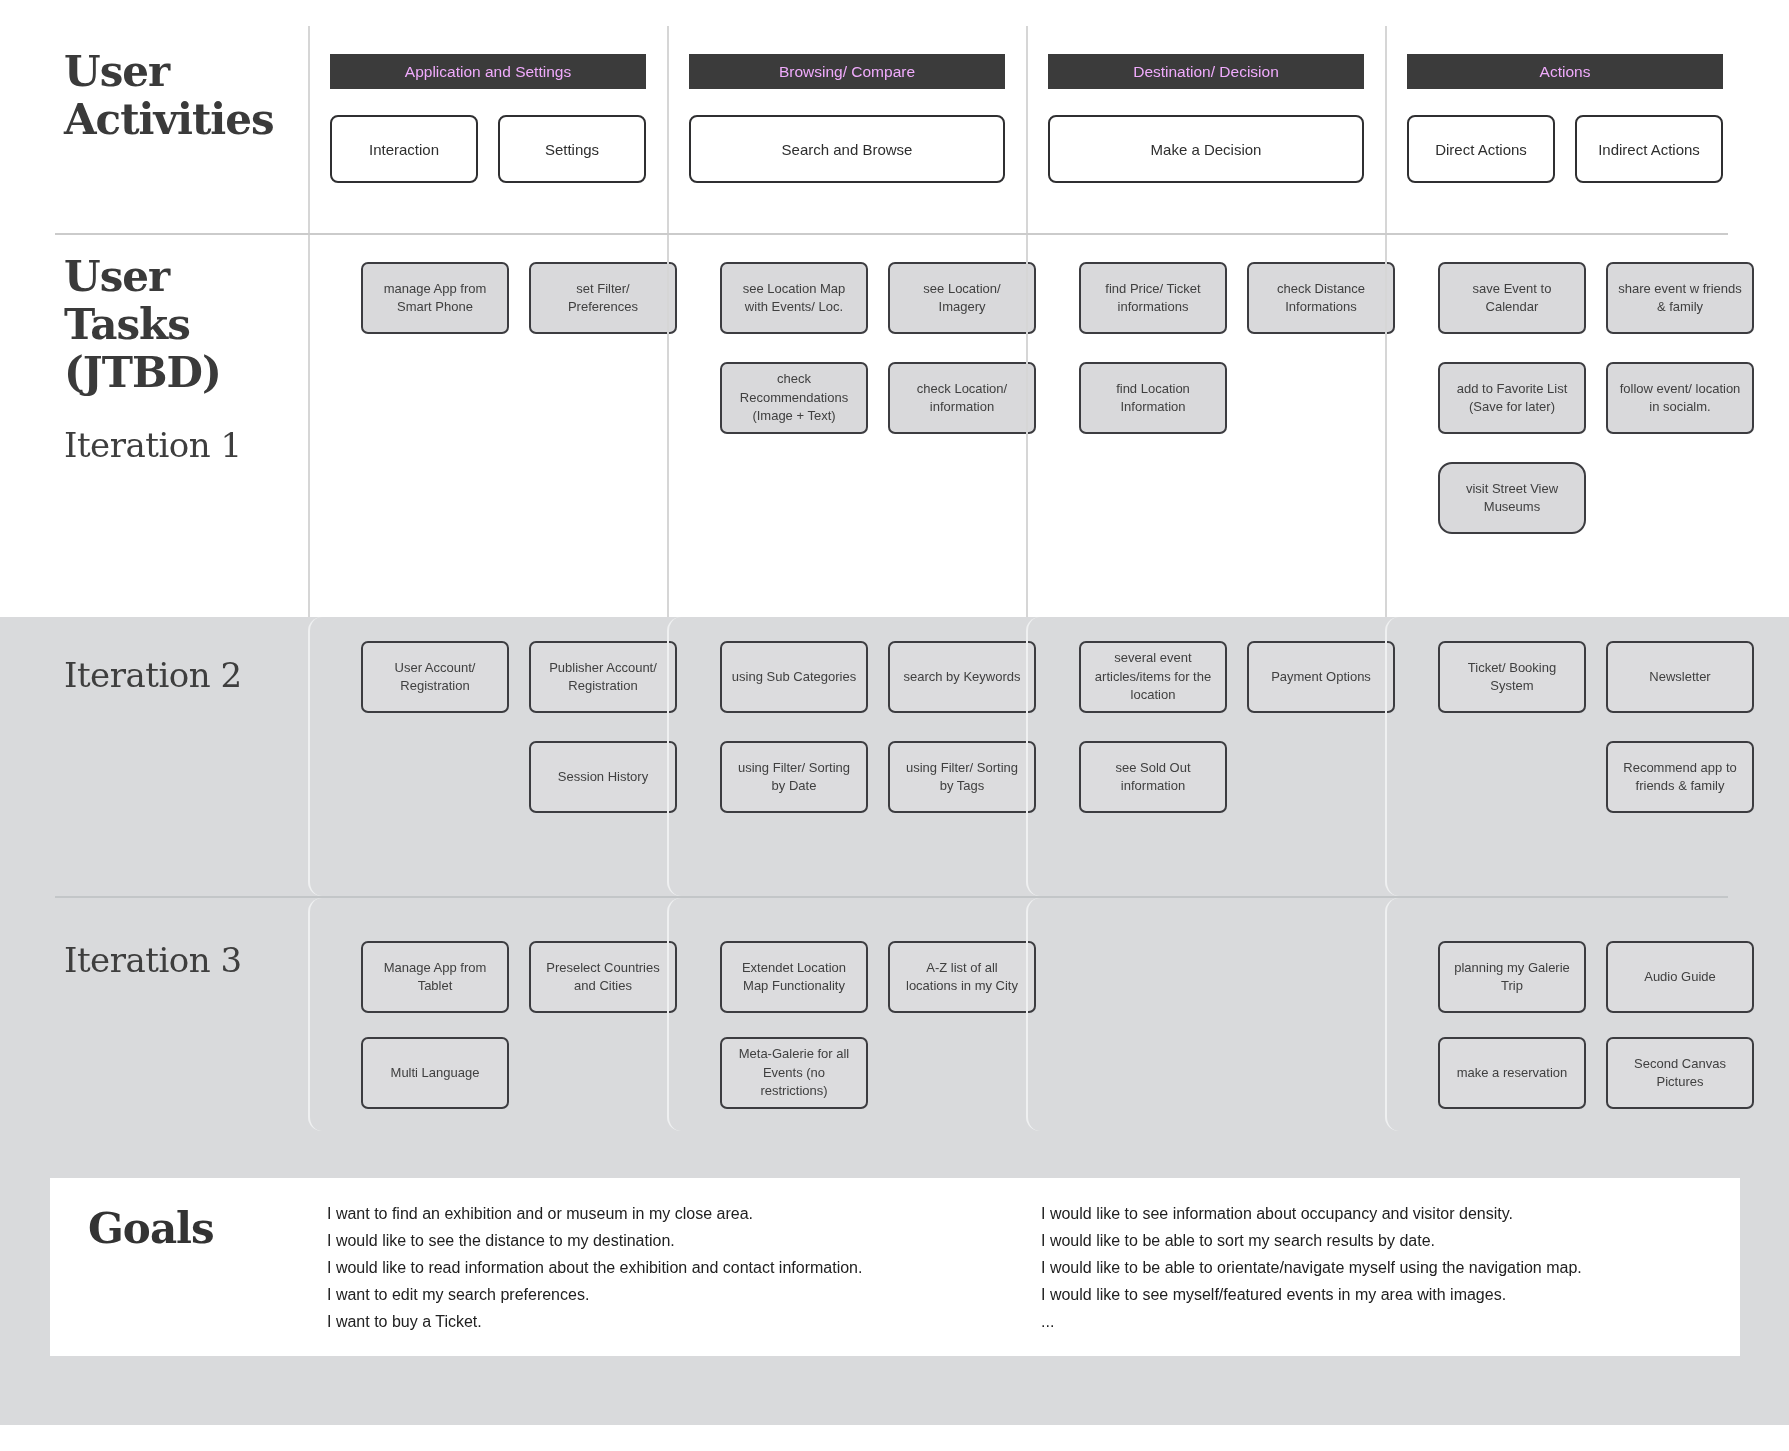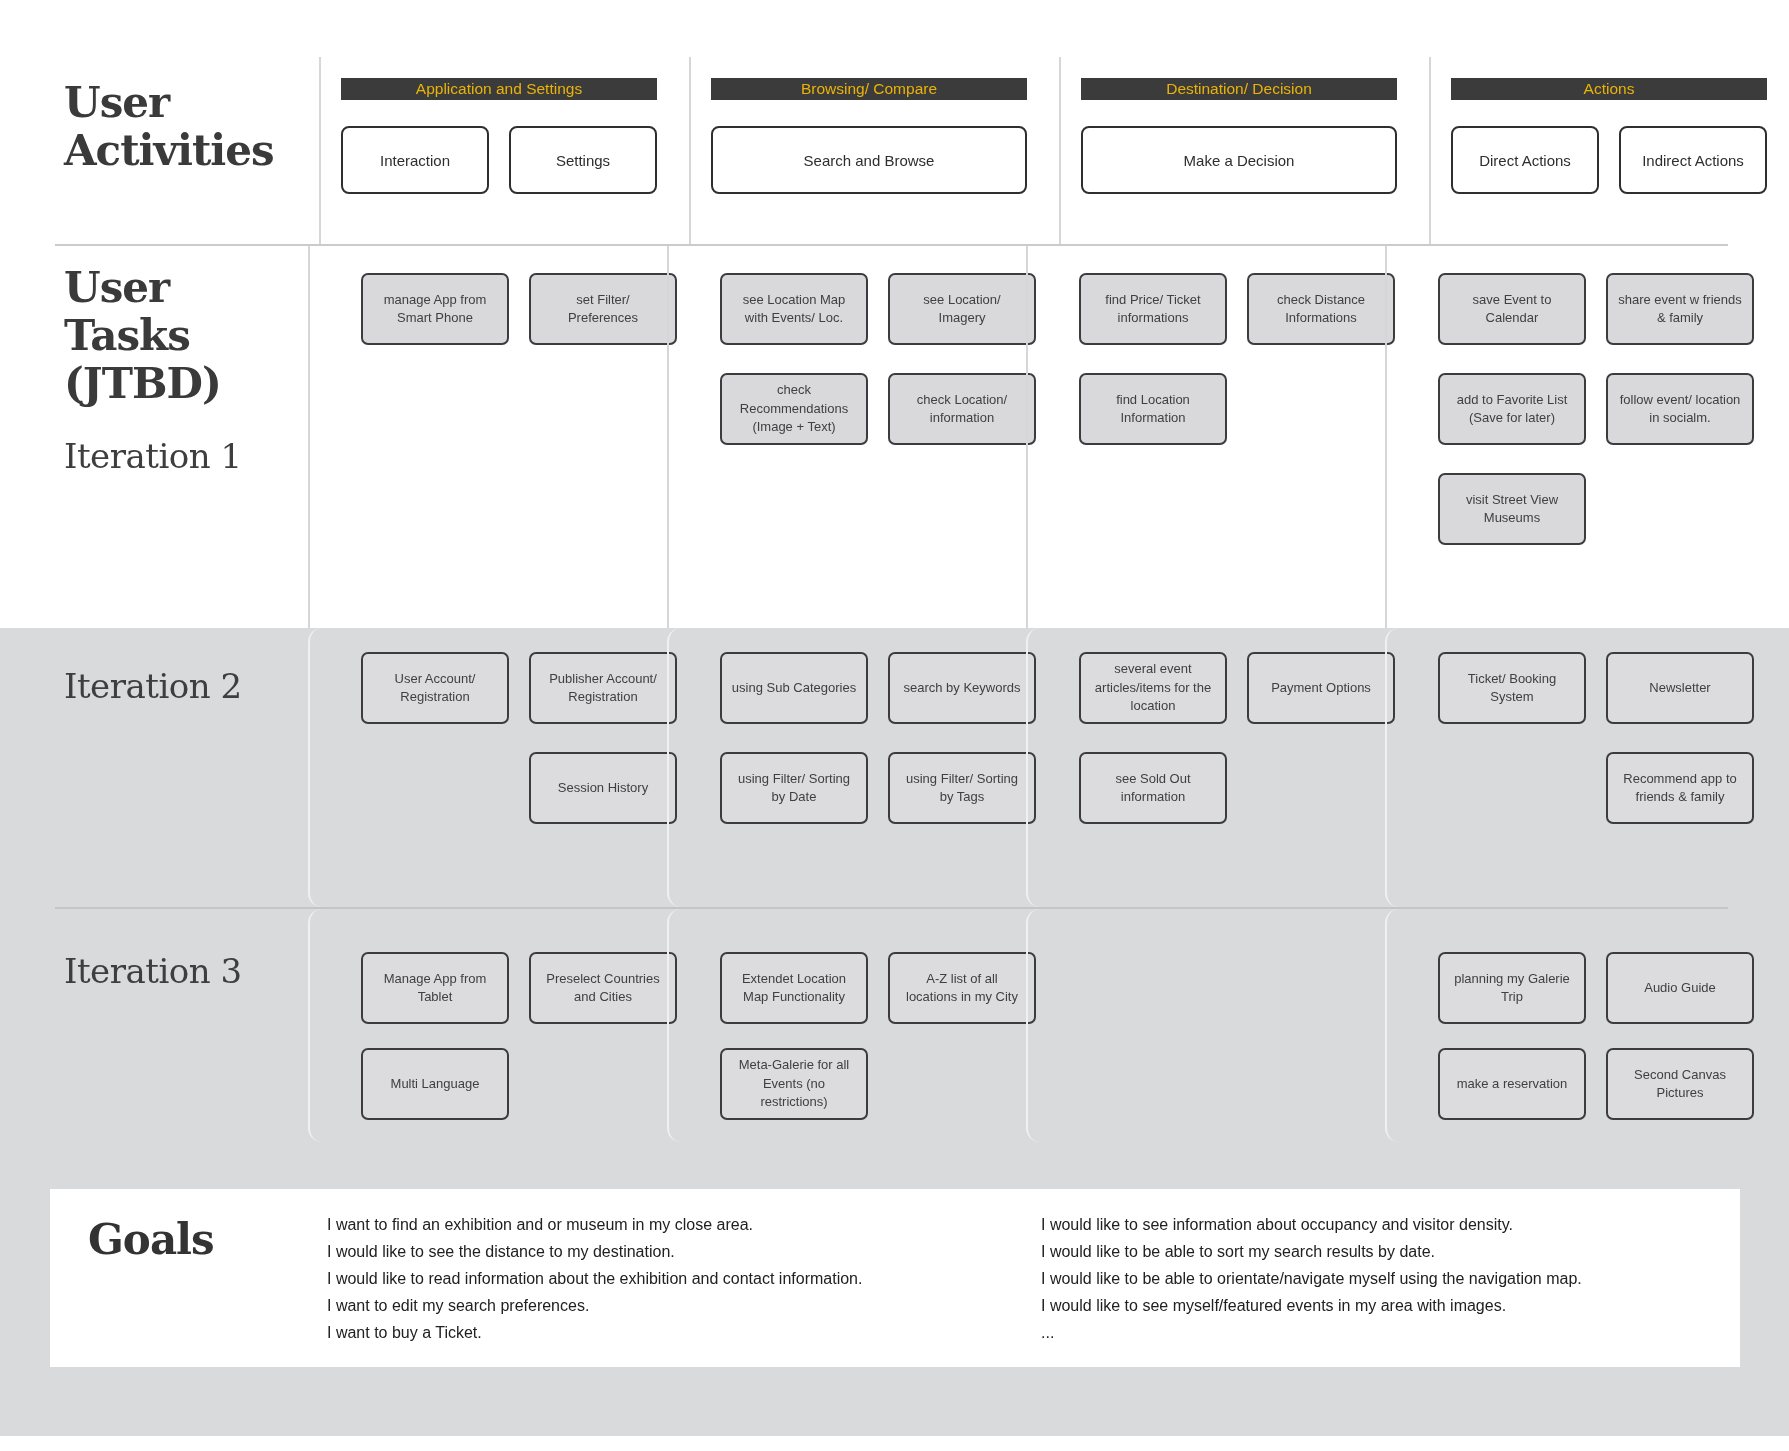--- a/index.html
+++ b/index.html
@@ -5,25 +5,25 @@
   html,body{margin:0;padding:0;background:#fff;}
   .page{position:relative;width:1789px;height:1451px;background:#ffffff;overflow:hidden;
         font-family:"Liberation Sans",sans-serif;}
   .grid{display:grid;grid-template-columns:308px 359px 359px 359px 1fr;}
   .cell{border-left:2px solid #d6d6d6;padding-left:20px;box-sizing:border-box;}
   .band-gray{background:var(--band-gray,#d9dadc);}
   .band-gray .cell{border-left-color:#eff0f1;border-radius:14px;}
   .label-cell{border-left:none;padding-left:64px;}
 
   
-  .sec-header{padding-top:57px;gap:11px;}
+  .sec-header{padding-top:26px;}
   .sec-header .cell{padding-bottom:50px;}
   .page-heading{font-family:"DejaVu Serif",serif;font-weight:700;font-size:42px;line-height:1.14;
         color:#3a3a3a;margin:22px 0 0 0;letter-spacing:-1px;}
-  .col-bar{width:316px;height:22px;margin-top:21px;background:var(--header-bar,#3b3b3b);color:#eab308;
+  .col-bar{width:316px;height:35px;margin-top:28px;background:var(--header-bar,#3b3b3b);color:#f0abfc;
         display:flex;align-items:center;justify-content:center;font-size:15.5px;}
   .activity-row{margin-top:26px;width:316px;display:grid;grid-template-columns:148px 148px;column-gap:20px;}
   .activity-box{height:68px;border:2px solid #2f2f31;border-radius:8px;background:#ffffff;
         display:flex;align-items:center;justify-content:center;text-align:center;
         font-size:15px;color:#2e2e2e;box-sizing:border-box;padding:4px 8px;}
   .activity-box.wide{grid-column:1 / 3;}
 
   .rule{height:2px;background:#cbcbcb;margin-left:55px;width:1673px;}
   .mid-rule{height:2px;background:#c3c6c8;margin-left:55px;width:1673px;}
 
@@ -45,21 +45,21 @@
   .cards{display:grid;grid-template-columns:148px 148px;column-gap:20px;row-gap:28px;
         grid-auto-rows:minmax(72px,auto);align-content:start;padding-left:31px;}
   .sec-it3-grid .cards{row-gap:24px;}
   .card{border:2px solid var(--card-border,#3c3c40);border-radius:7px;
         background:var(--card-fill-white-band,#d9d9db);
         display:flex;align-items:center;justify-content:center;text-align:center;
         font-size:13px;line-height:1.42;color:#404040;padding:6px 9px;box-sizing:border-box;}
   .band-gray .card{background:var(--card-fill,#dcdcde);}
   .p11{grid-row:1;grid-column:1;} .p12{grid-row:1;grid-column:2;}
   .p21{grid-row:2;grid-column:1;} .p22{grid-row:2;grid-column:2;}
-  .p31{grid-row:3;grid-column:1;}
+  .p31{grid-row:3;grid-column:1;border-radius:14px;}
 
   
   .goals-box{margin-left:50px;margin-top:47px;width:1690px;height:178px;background:#ffffff;
         box-sizing:border-box;padding:22px 30px 16px 38px;
         display:grid;grid-template-columns:239px 714px 1fr;align-content:start;}
   .goals-title{font-family:"DejaVu Serif",serif;font-weight:700;font-size:42px;color:#333333;
         line-height:1;margin-top:8px;letter-spacing:-1px;}
   .goal-line{font-size:16px;line-height:27px;color:#212121;}
 </style>
 </head>

